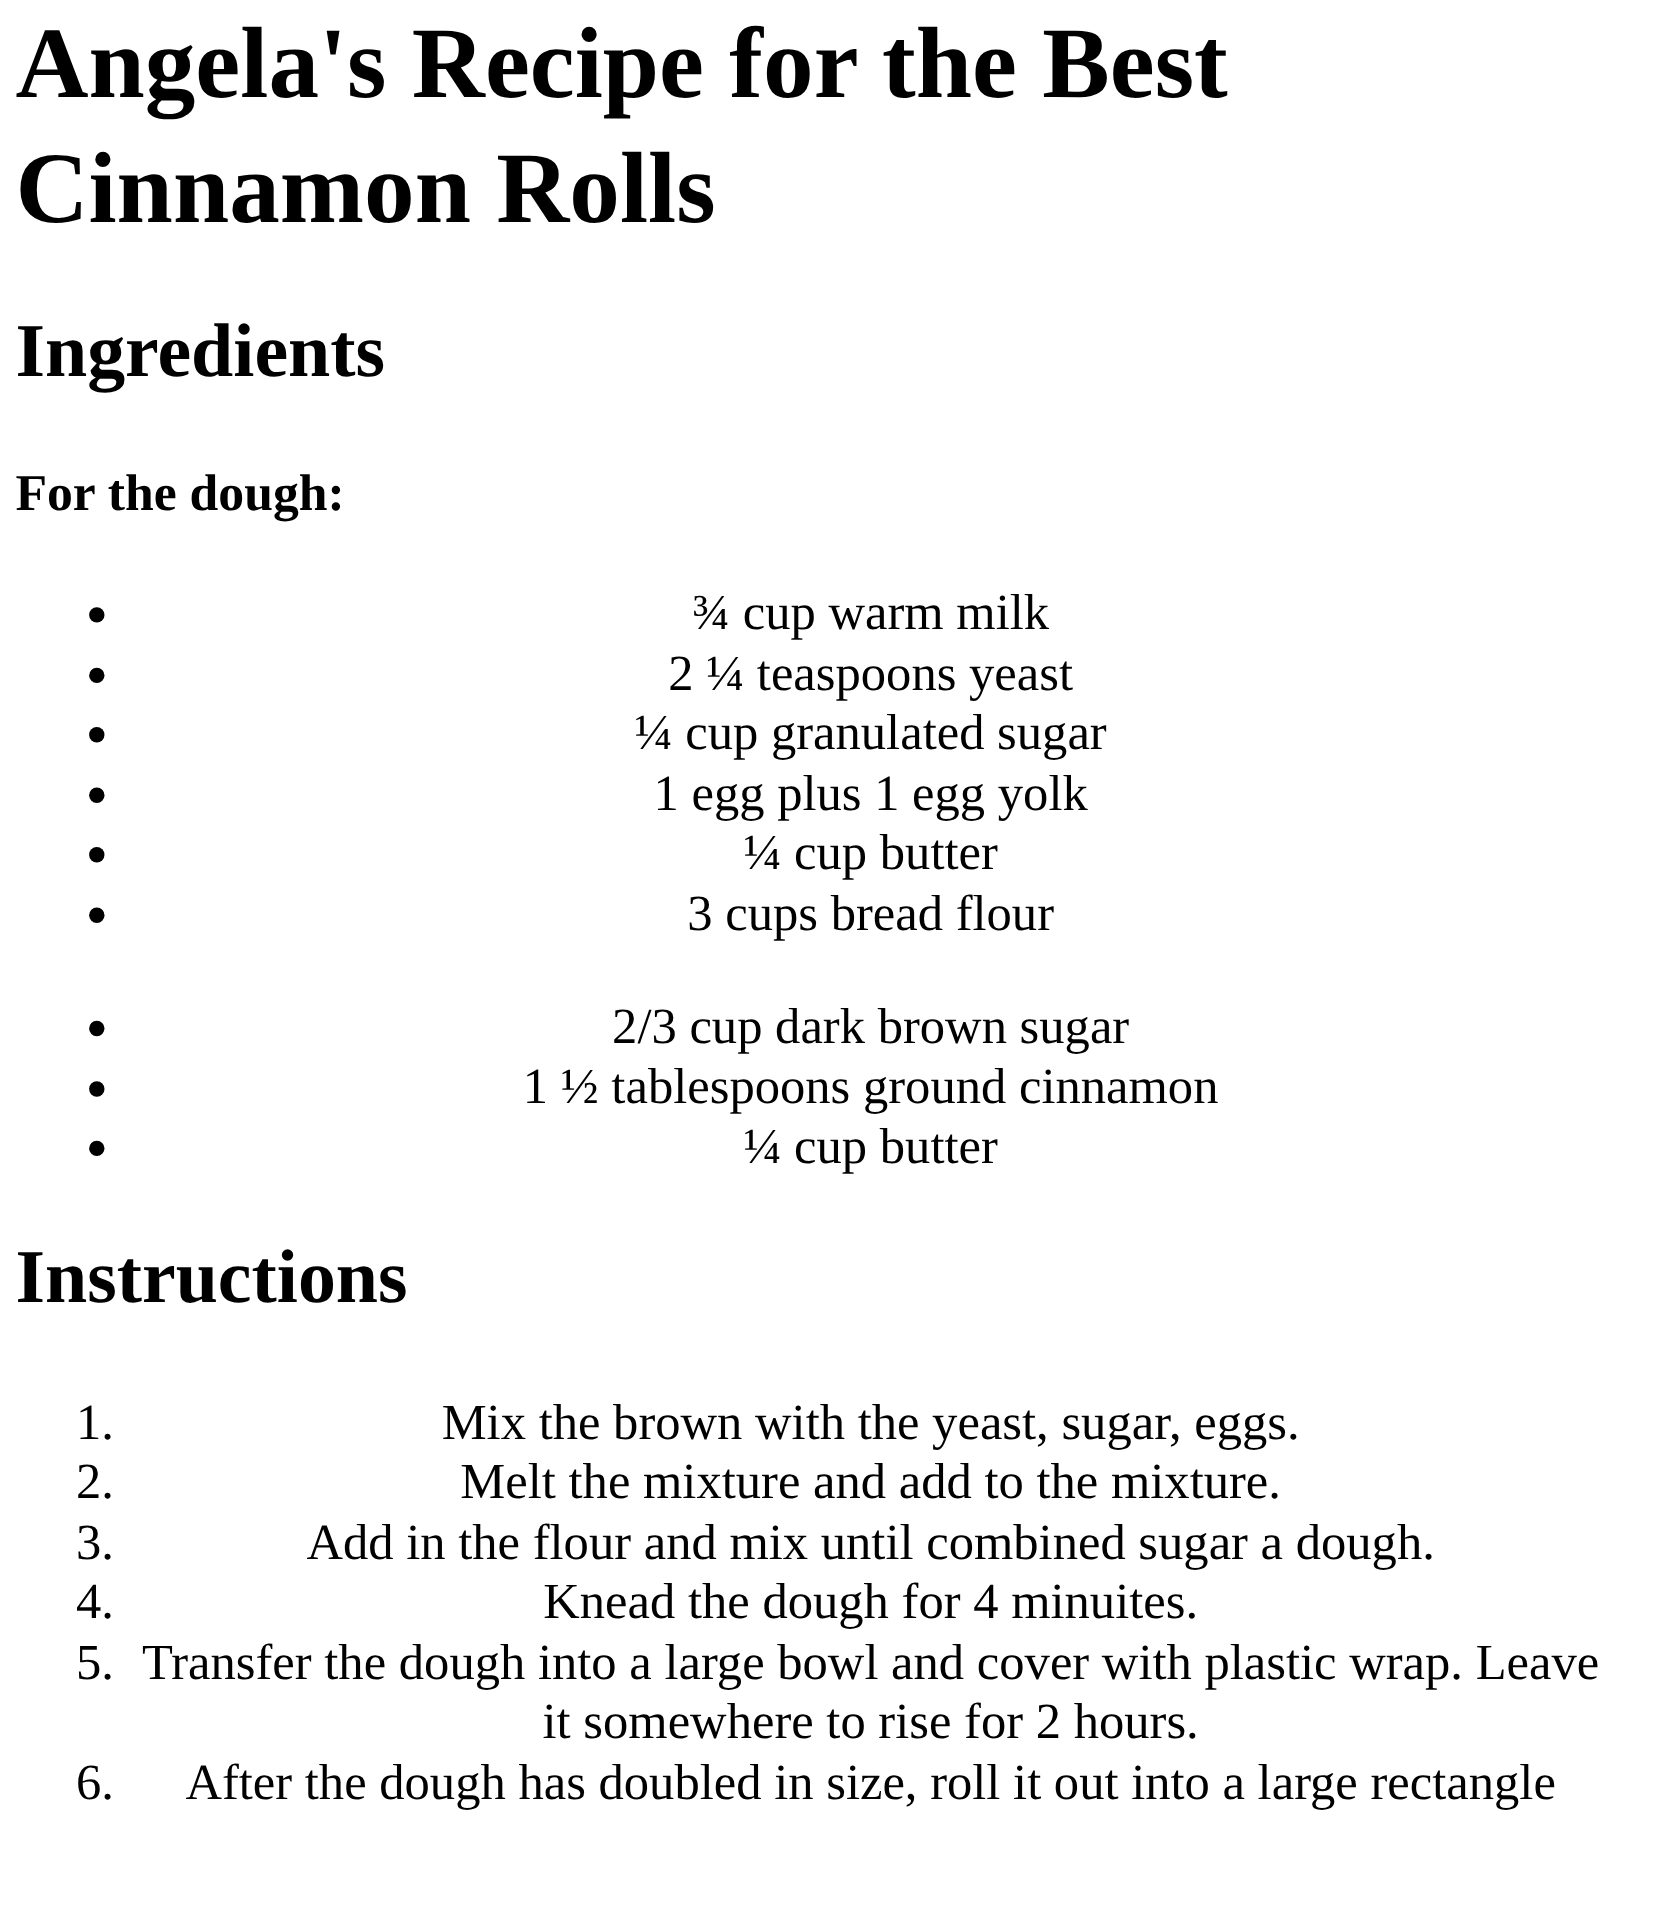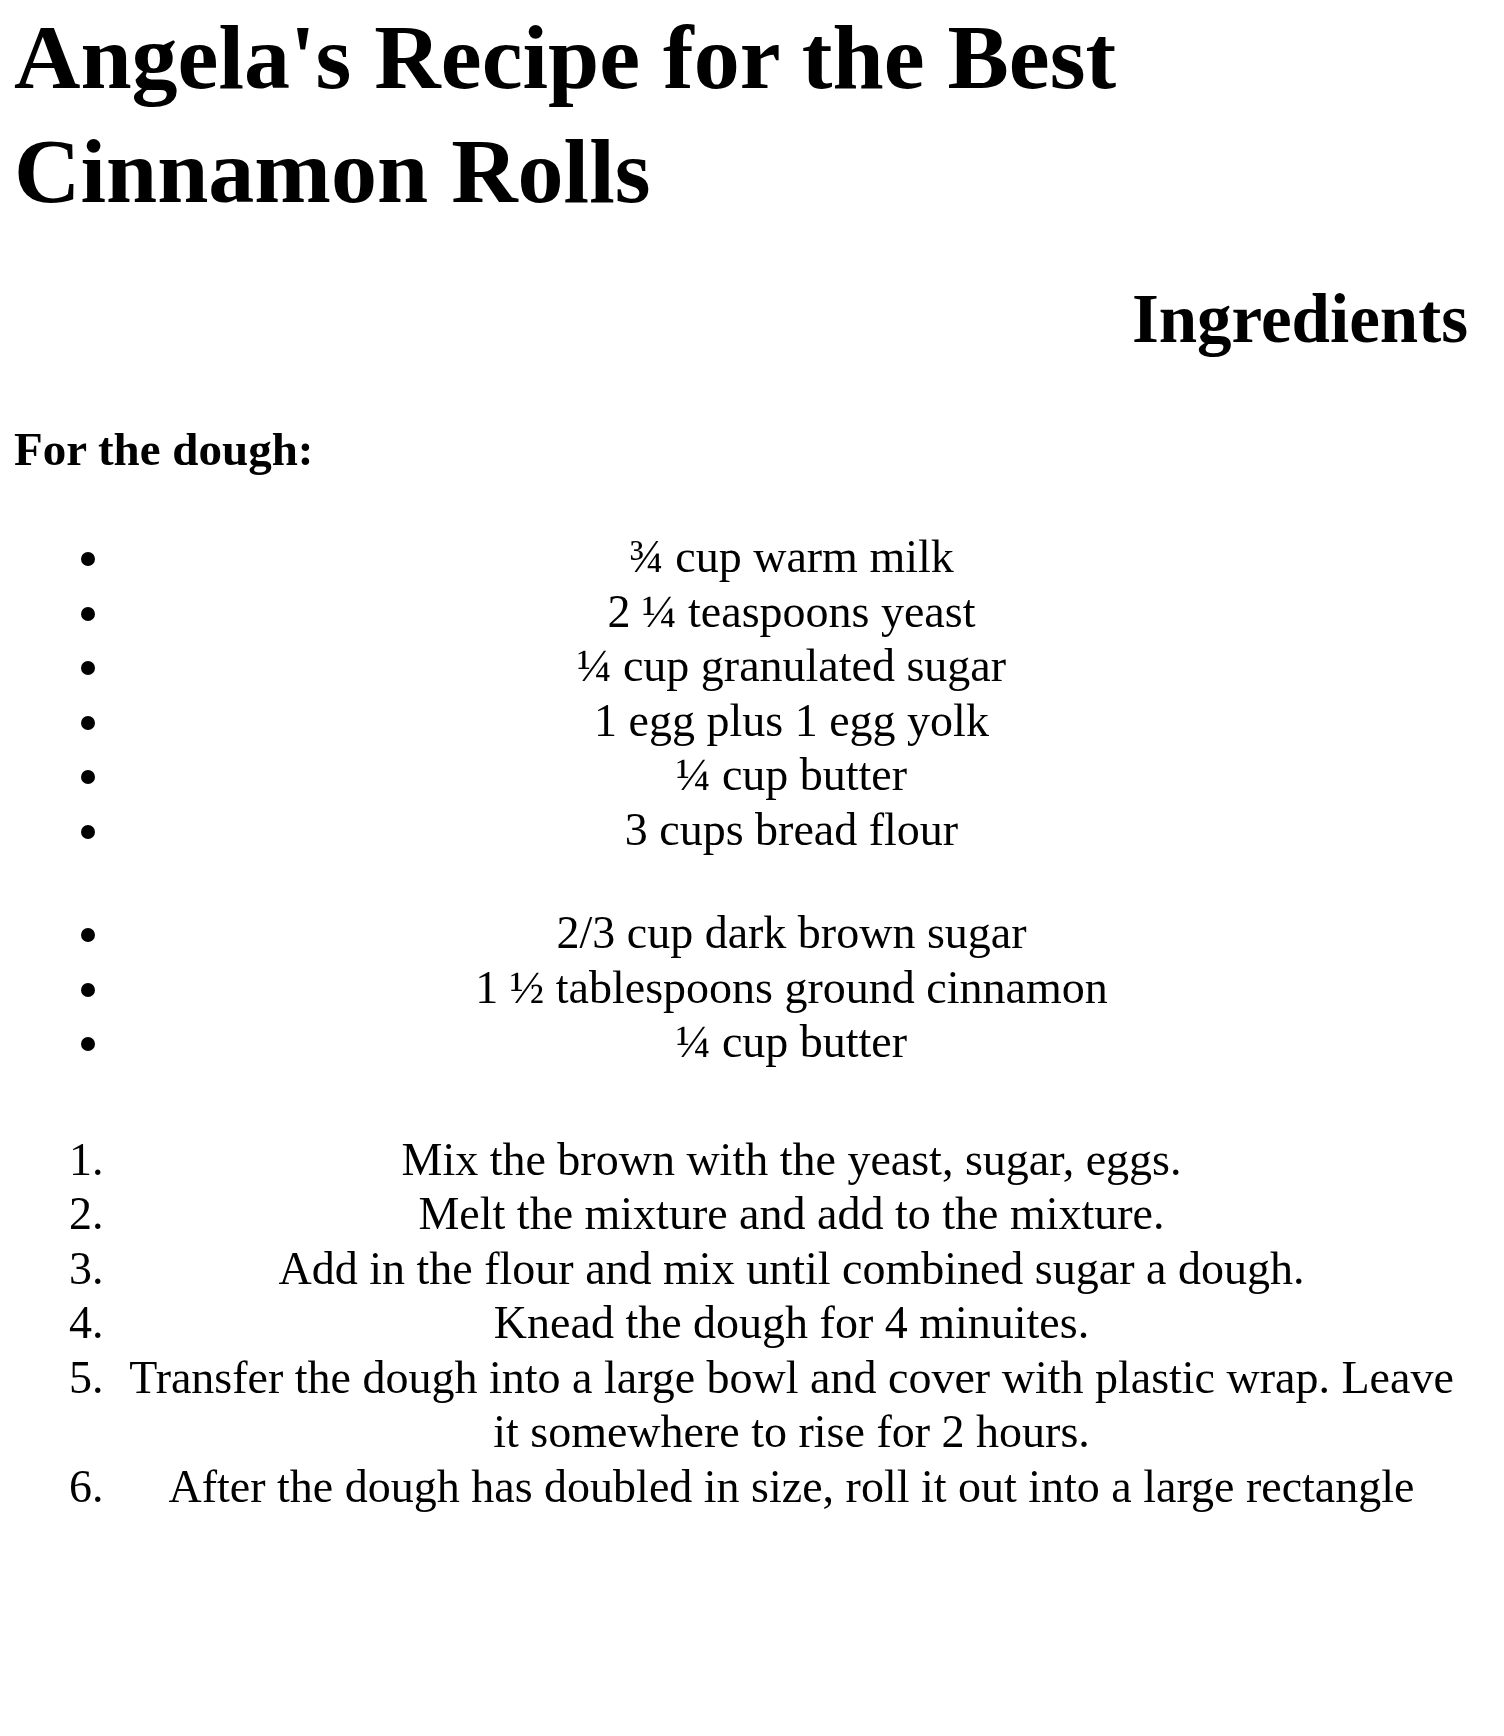--- a/index.html
+++ b/index.html
@@ -26,21 +26,20 @@
     font-size: 92px;
     line-height: 114px;
     font-weight: bold;
     margin: 0;
   }
   h2.section {
     font-size: 69px;
     line-height: 83px;
     font-weight: bold;
     margin: 50px 0 0 0;
-    text-align: right;
   }
   h3.subsection {
     font-size: 47px;
     line-height: 64px;
     font-weight: bold;
     margin: 56px 0 0 0;
   }
   ul.ingredient-list {
     list-style-type: disc;
     margin: 49px 0 0 0;
@@ -77,20 +76,21 @@
     <li>3 cups bread flour</li>
   </ul>
 
 
   <ul class="ingredient-list">
     <li>2/3 cup dark brown sugar</li>
     <li>1 ½ tablespoons ground cinnamon</li>
     <li>¼ cup butter</li>
   </ul>
 
+  <h2 class="section">Instructions</h2>
 
   <ol class="step-list">
     <li>Mix the brown with the yeast, sugar, eggs.</li>
     <li>Melt the mixture and add to the mixture.</li>
     <li>Add in the flour and mix until combined sugar a dough.</li>
     <li>Knead the dough for 4 minuites.</li>
     <li>Transfer the dough into a large bowl and cover with plastic wrap. Leave it somewhere to rise for 2 hours.</li>
     <li>After the dough has doubled in size, roll it out into a large rectangle</li>
   </ol>
 

